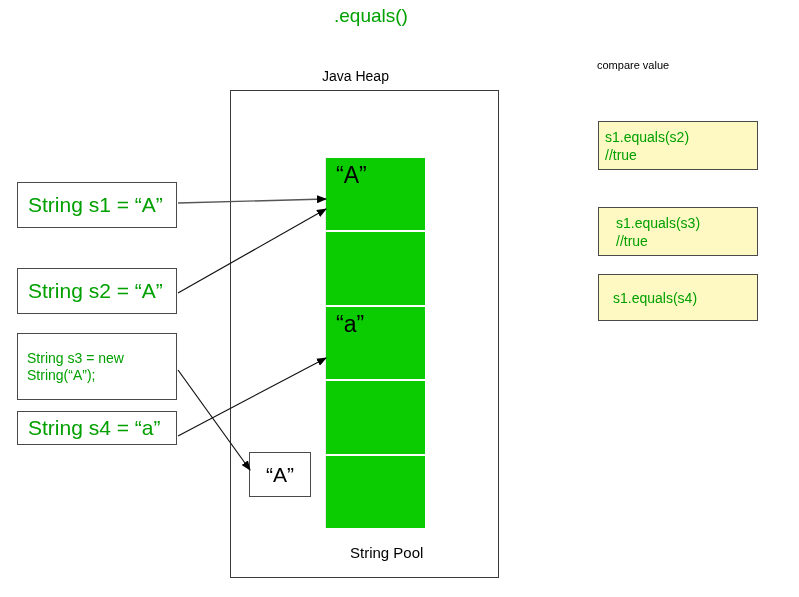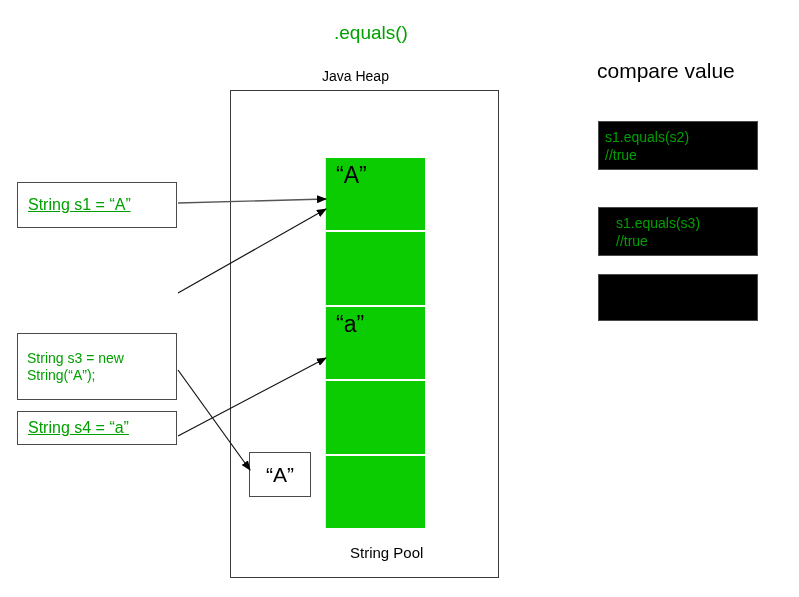--- a/index.html
+++ b/index.html
@@ -18,41 +18,41 @@
   #canvas {
     position: absolute;
     left: 0; top: 0;
     width: 799px;
     height: 597px;
   }
   .abs { position: absolute; box-sizing: border-box; }
 
   
   .title-equals {
-    left: 334px; top: 22px;
+    left: 334px; top: 5px;
     font-size: 19px;
     color: #00a000;
     white-space: nowrap;
   }
   .label-javaheap {
     left: 322px; top: 68px;
     font-size: 14px;
     color: #000000;
     white-space: nowrap;
   }
   .label-stringpool {
     left: 322px; top: 544px;
     font-size: 15px;
     color: #000000;
     white-space: nowrap;
     margin-left: 28px;
   }
   .label-comparevalue {
     left: 597px; top: 59px;
-    font-size: 21px;
+    font-size: 11px;
     color: #000000;
     white-space: nowrap;
   }
 
   
   .heap-box {
     left: 230px; top: 90px;
     width: 269px; height: 488px;
     border: 1px solid #3a3a3a;
     background: #ffffff;
@@ -97,31 +97,31 @@
 
   
   .var-box {
     border: 1px solid #4a4a4a;
     background: #ffffff;
     color: #00a000;
     display: flex;
     align-items: center;
     padding-left: 10px;
   }
-  .var-box.big { font-size: 16px; text-decoration: underline; }
+  .var-box.big { font-size: 21px; }
   .var-box.small { font-size: 14px; line-height: 17px; padding-left: 9px; }
   .vb1 { left: 17px; top: 182px; width: 160px; height: 46px; }
   .vb2 { left: 17px; top: 268px; width: 160px; height: 46px; }
   .vb3 { left: 17px; top: 333px; width: 160px; height: 67px; }
   .vb4 { left: 17px; top: 411px; width: 160px; height: 34px; }
 
   
   .res-box {
     border: 1px solid #4a4a4a;
-    background: #000000;
+    background: #fef9c3;
     color: #00a000;
     font-size: 14px;
     line-height: 18px;
     display: flex;
     flex-direction: column;
     justify-content: center;
   }
   .rb1 { left: 598px; top: 121px; width: 160px; height: 49px; padding-left: 6px; }
   .rb2 { left: 598px; top: 207px; width: 160px; height: 49px; padding-left: 17px; }
   .rb3 { left: 598px; top: 274px; width: 160px; height: 47px; padding-left: 14px; }
@@ -159,39 +159,41 @@
     </div>
     <div class="pool-cell">
       <span class="pool-cell-text"></span>
     </div>
   </div>
   <div class="abs label-stringpool">String Pool</div>
 
   <div class="abs heap-obj">“A”</div>
 
   <div class="abs var-box big vb1">String s1 = “A”</div>
+  <div class="abs var-box big vb2">String s2 = “A”</div>
   <div class="abs var-box small vb3">
     <div>
       <div>String s3 = new</div>
       <div>String(“A”);</div>
     </div>
   </div>
   <div class="abs var-box big vb4">String s4 = “a”</div>
 
   <div class="abs label-comparevalue">compare value</div>
 
   <div class="abs res-box rb1">
     <div>s1.equals(s2)</div>
     <div>//true</div>
   </div>
   <div class="abs res-box rb2">
     <div>s1.equals(s3)</div>
     <div>//true</div>
   </div>
   <div class="abs res-box rb3">
+    <div>s1.equals(s4)</div>
   </div>
 
   <svg class="arrows" viewBox="0 0 799 597">
     <defs>
       <marker id="ah" markerWidth="10" markerHeight="8" refX="9" refY="4" orient="auto" markerUnits="userSpaceOnUse">
         <path d="M0,0 L10,4 L0,8 z" fill="#000000"></path>
       </marker>
     </defs>
 
     <line x1="178" y1="203" x2="326" y2="199" stroke="#555555" stroke-width="1.4" marker-end="url(#ah)"></line>

